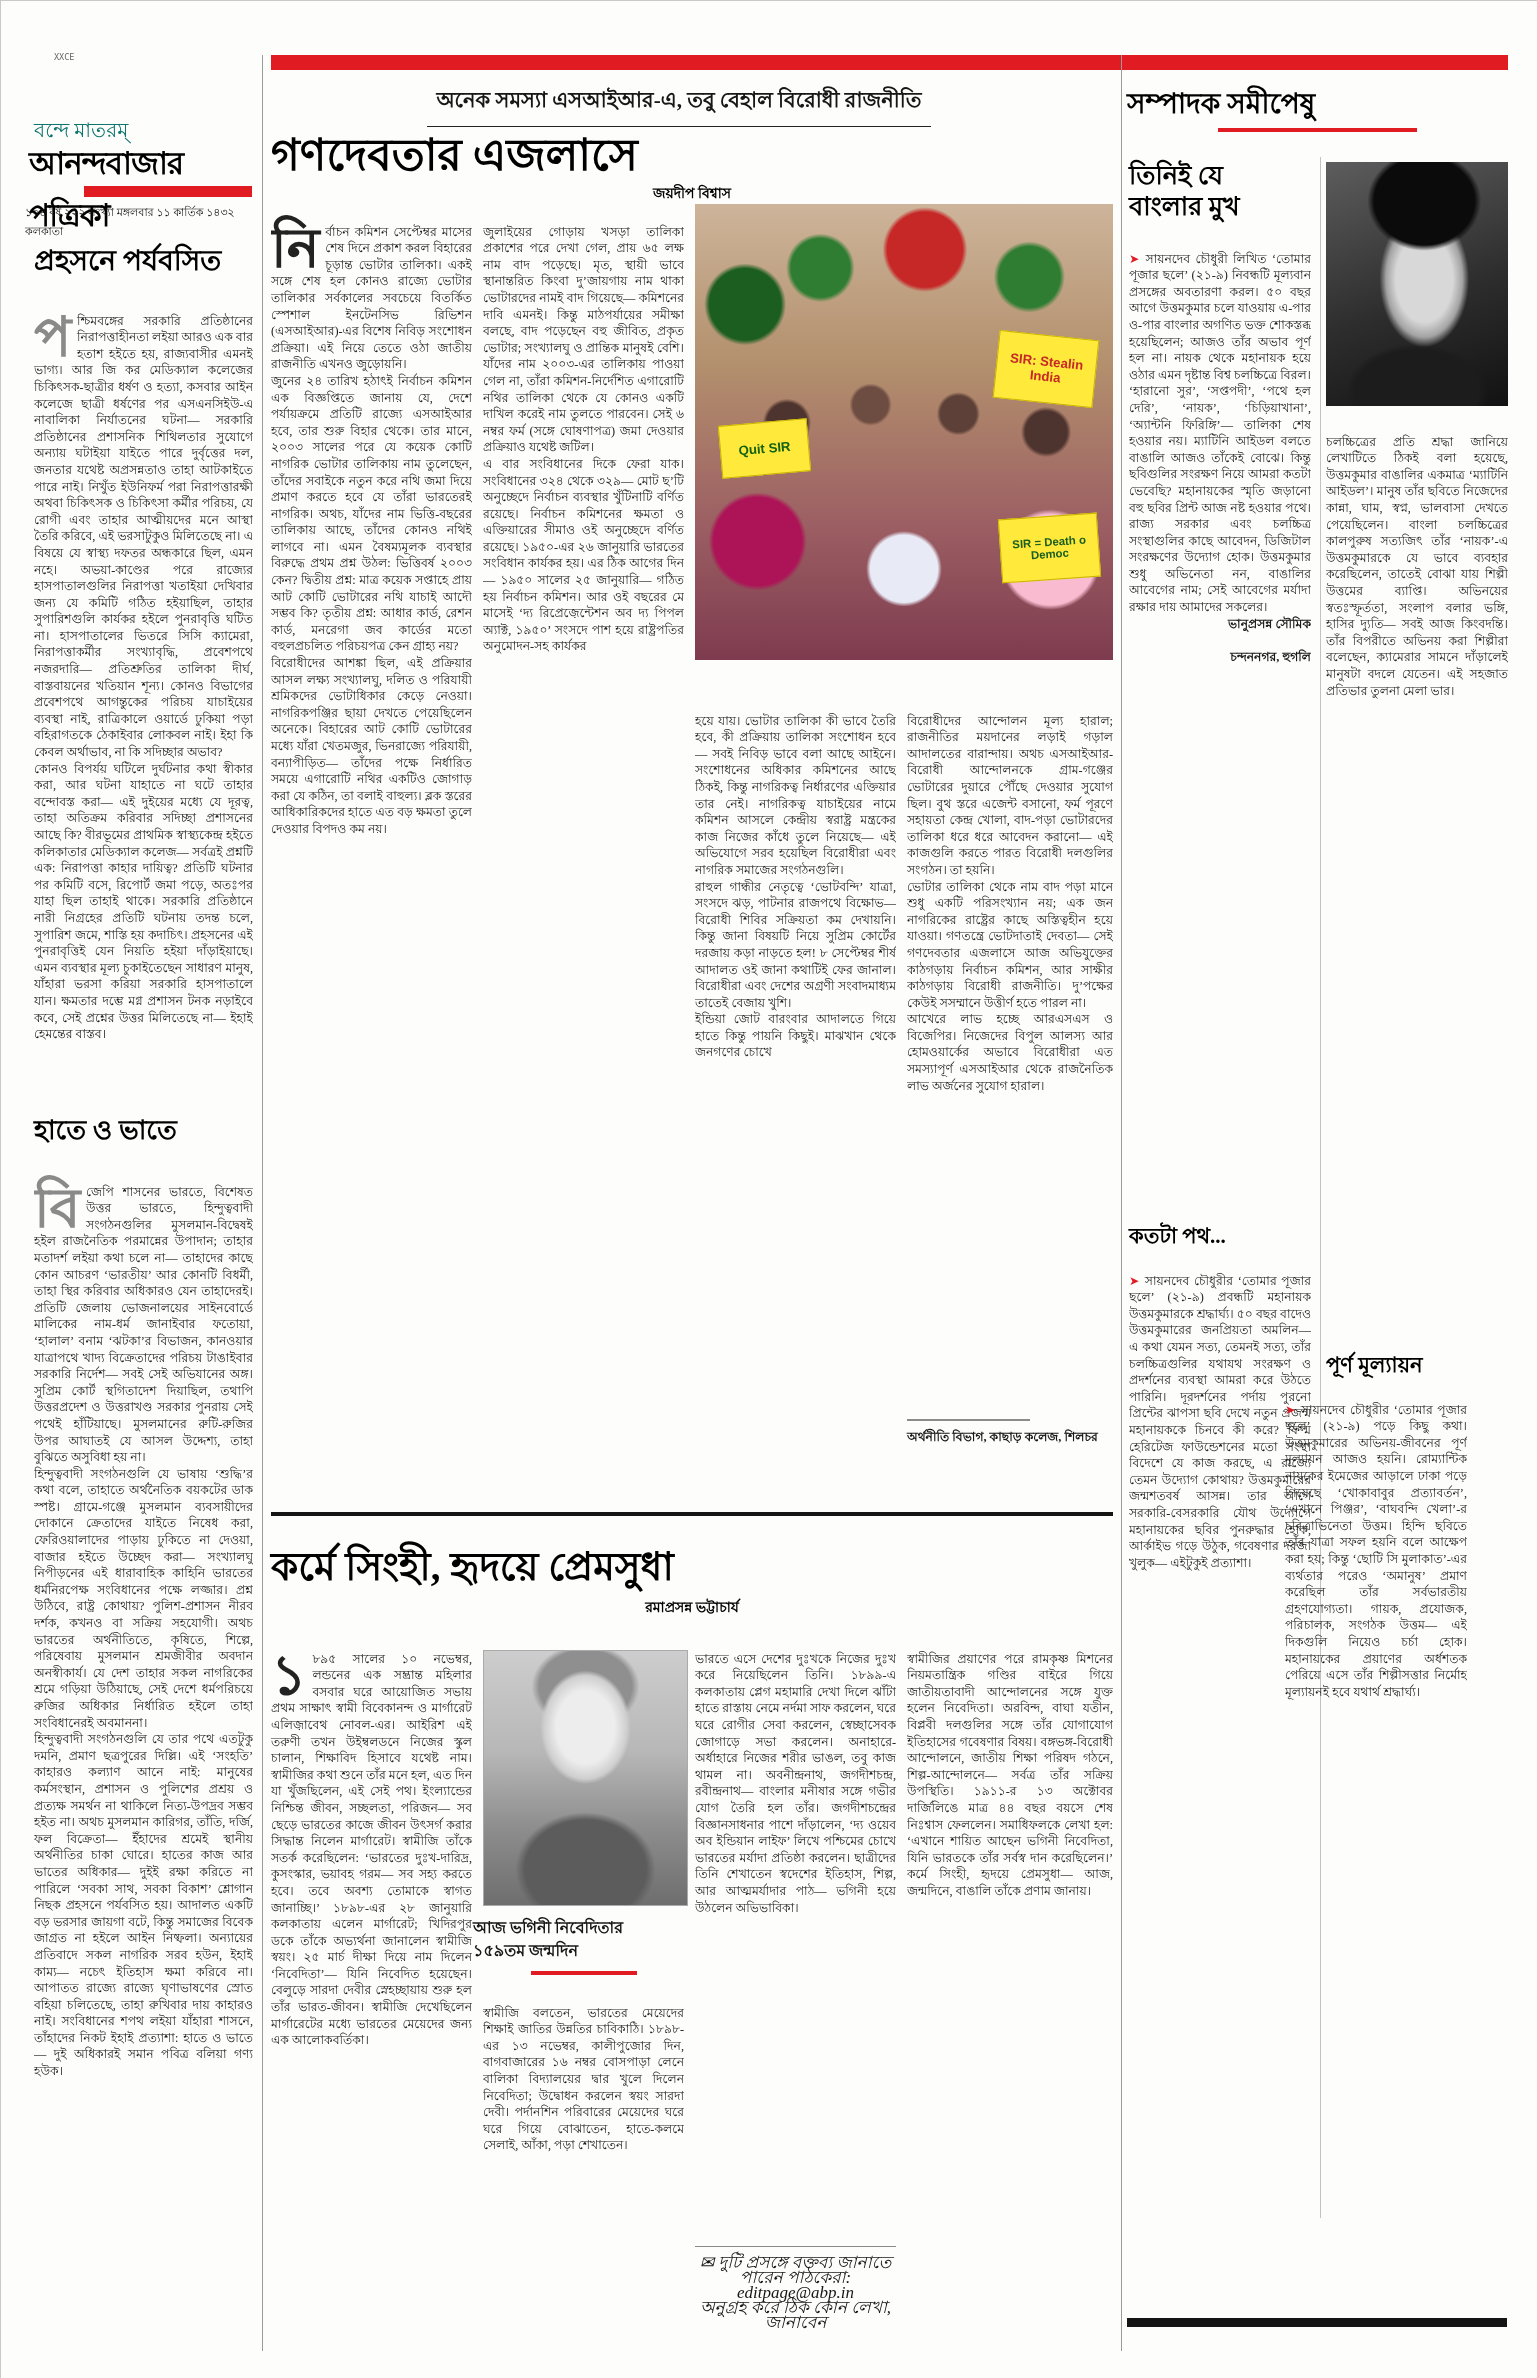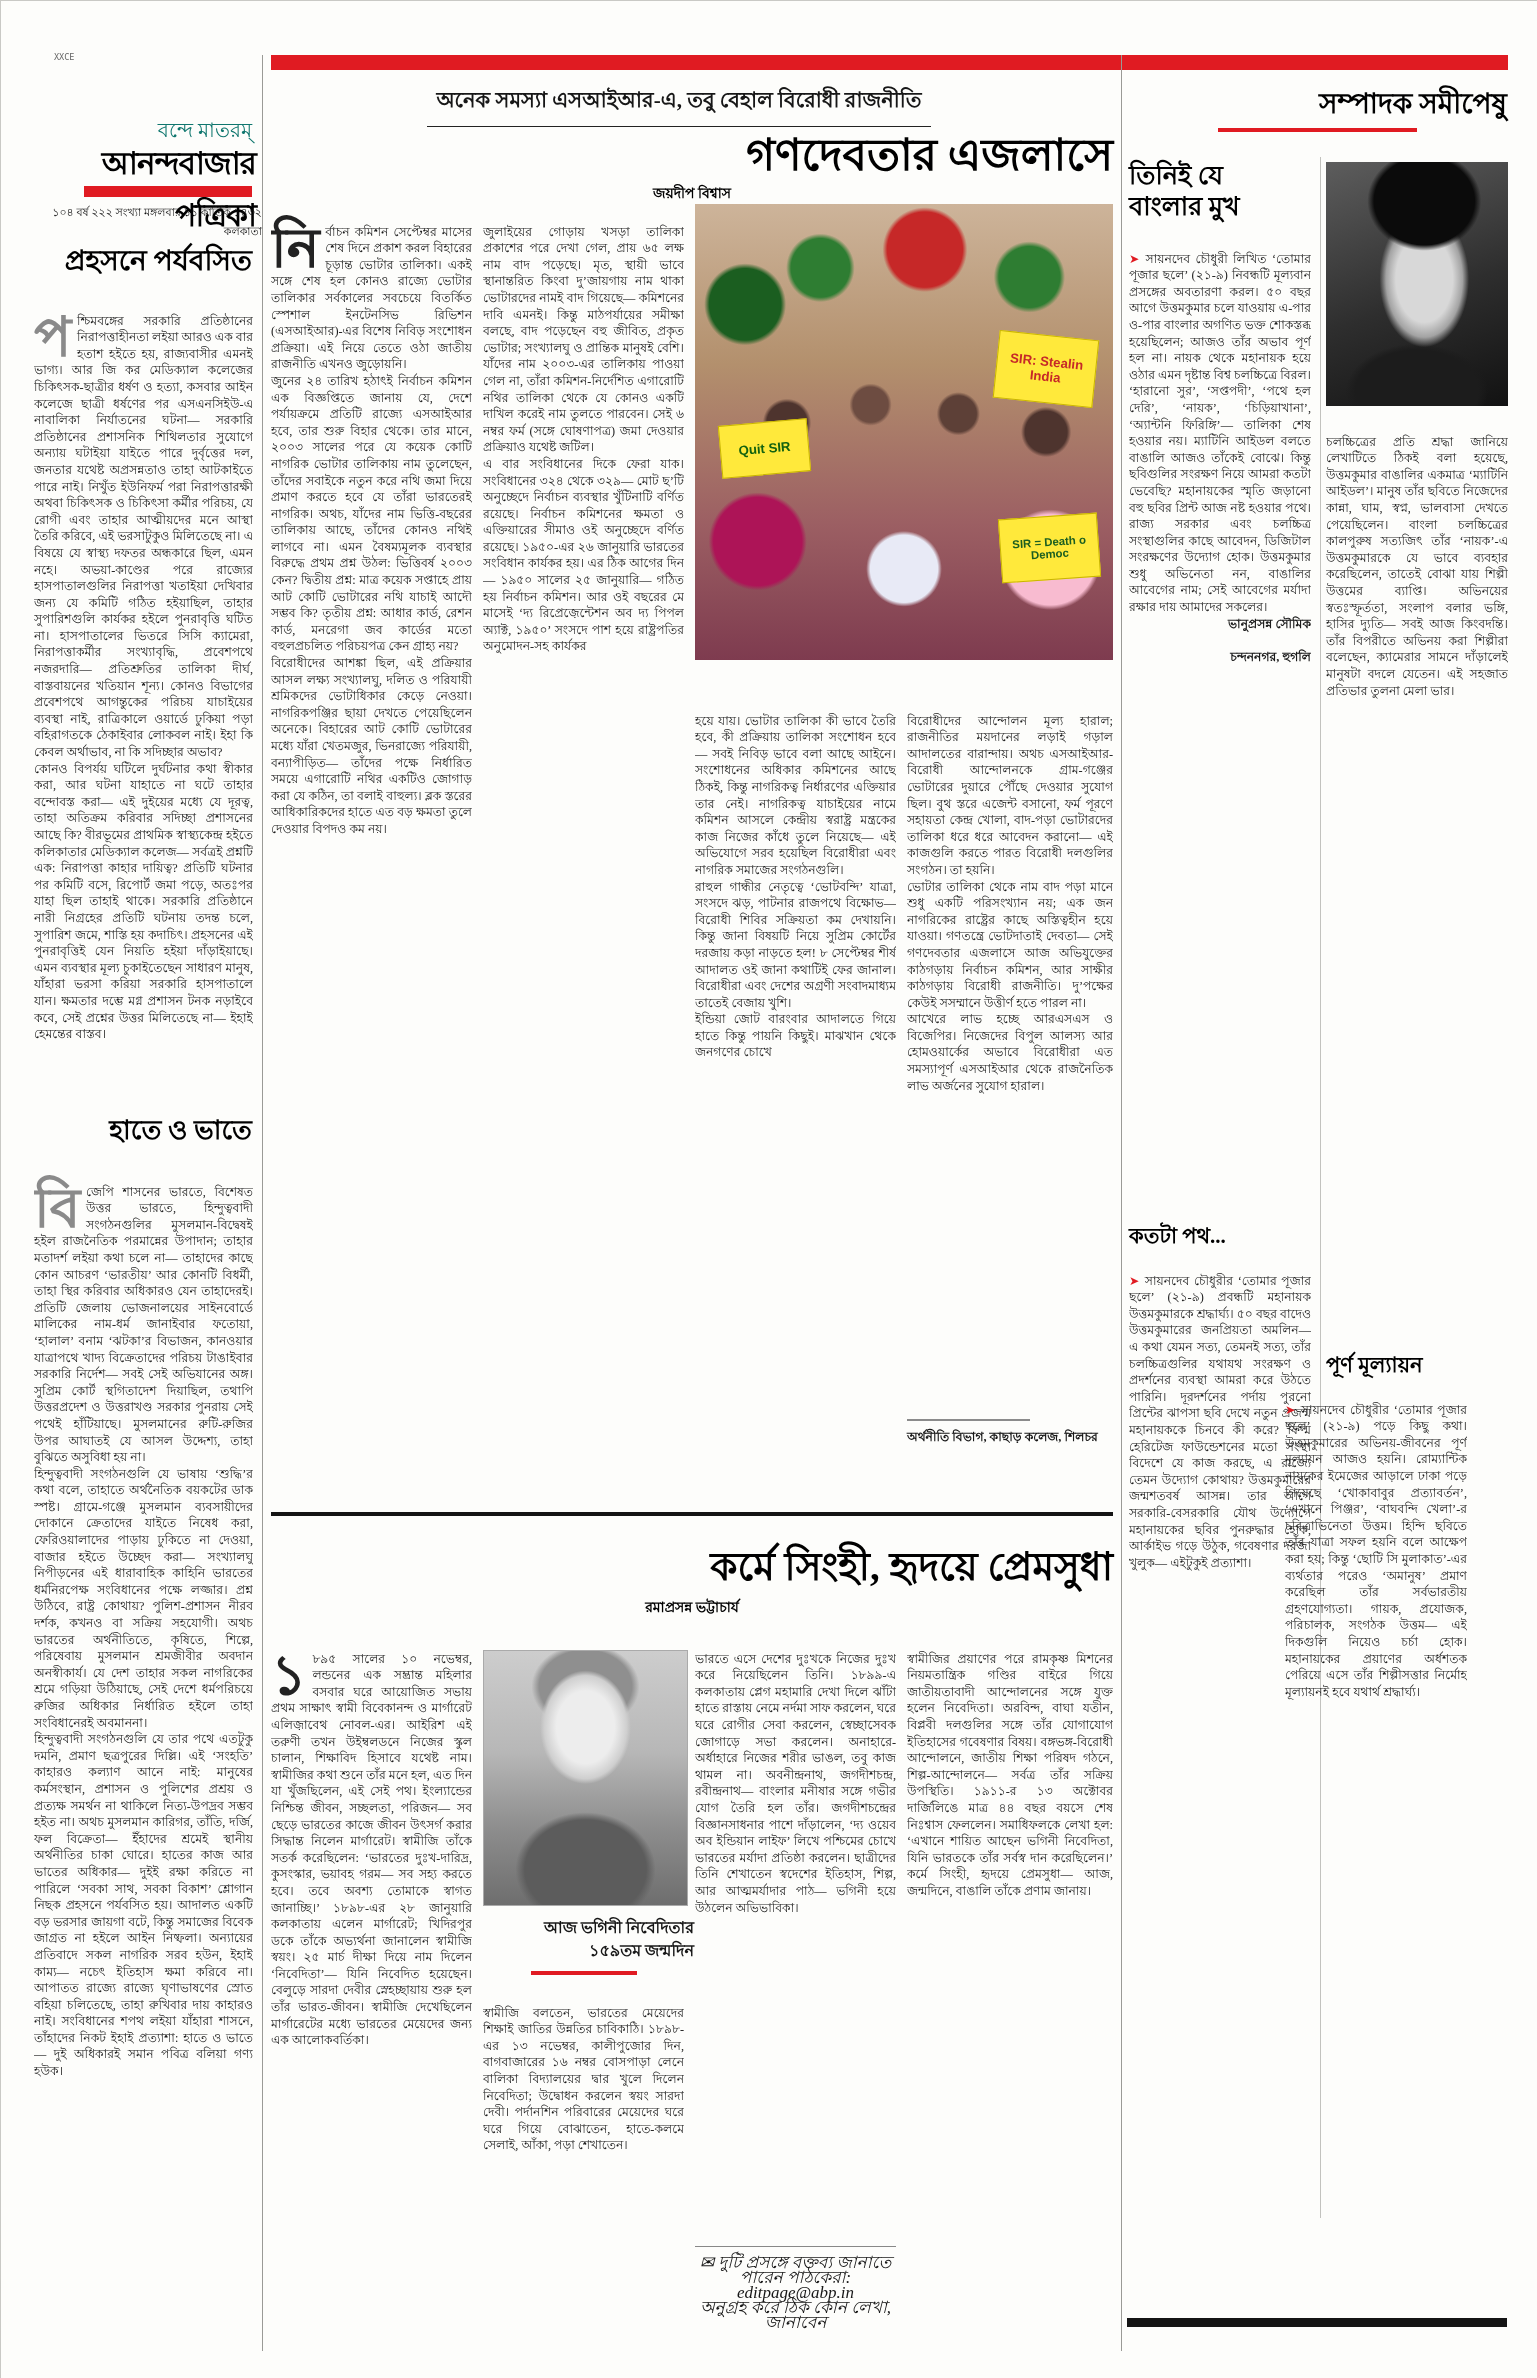--- a/index.html
+++ b/index.html
@@ -2,21 +2,21 @@
 <html style="font-size:15px"><head>
 <meta charset="utf-8">
 <style>
   html,body{margin:0;padding:0;background:#e8e8e4;}
   .page{position:relative;width:1538px;height:2378px;background:#fdfdfb;margin:0 auto;
         font-family:"Liberation Serif","DejaVu Serif",serif;color:#171717;overflow:hidden;
         border:0.9px solid #c9c9c5;}
   .vrule{position:absolute;width:0.9px;background:#9a9a96;}
   .redbar{position:absolute;background:#e01b22;}
   .blackbar{position:absolute;background:#141414;}
-  .center{text-align:right;}
+  .center{text-align:left;}
   .bodytext{position:absolute;font-size:12.3px;line-height:16.6px;text-align:justify;
             white-space:pre-line;overflow:hidden;color:#1b1b1b;}
   .dropcap{float:left;font-size:55px;line-height:44px;padding:3.8px 5.7px 0 0;font-weight:bold;color:#8a8a8a;}
   .dropcap.dark{color:#222;}
   .headline{position:absolute;font-weight:bold;color:#000;}
   .byline{position:absolute;font-weight:bold;text-align:center;color:#000;}
   .kicker-wrap{position:absolute;text-align:center;}
   .kicker-inner{display:inline-block;font-size:21px;font-weight:bold;border-bottom:1.4px solid #222;padding:0 9.5px 6.6px;}
   .caption{position:absolute;font-size:12.8px;color:#111;}
   .caption .sq{color:#e01b22;font-size:10.4px;}

